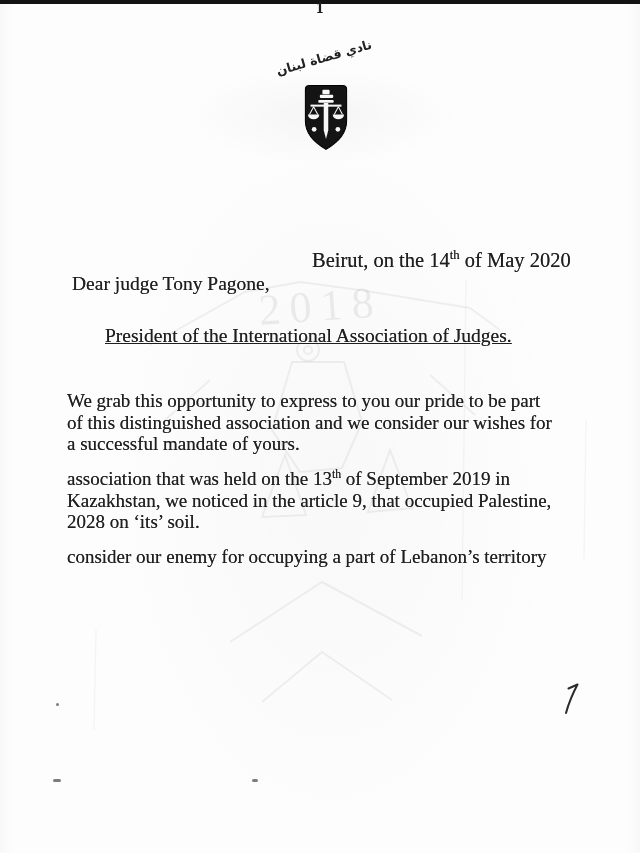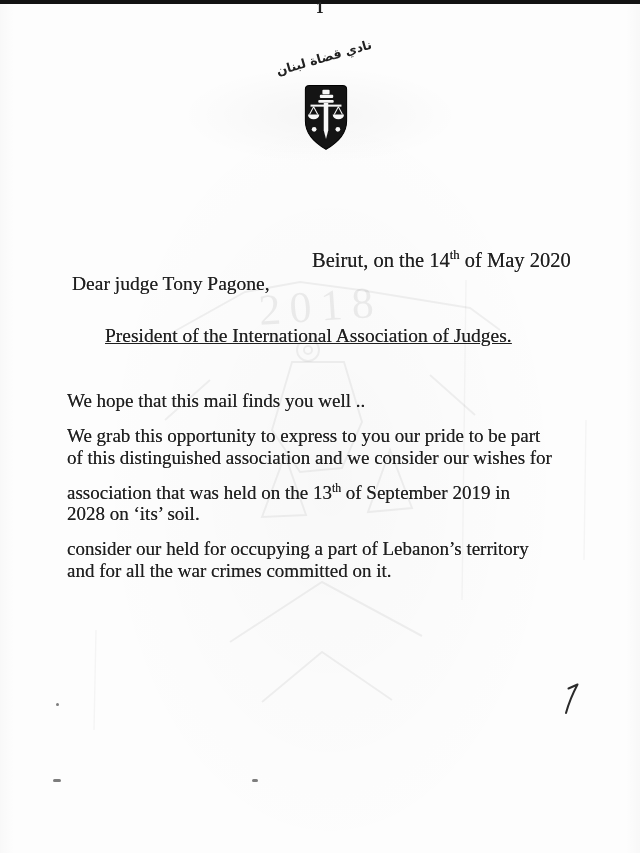--- a/index.html
+++ b/index.html
@@ -111,33 +111,31 @@
 
   <div class="date-line"><span>Beirut, on the 14</span><sup>th</sup><span> of May 2020</span></div>
 
   <div class="salutation">
     <div class="line">Dear judge Tony Pagone,</div>
     <div class="line sal2">President of the International Association of Judges.</div>
   </div>
 
   <div class="letter-body">
       <div class="para">
-        <div class="line"><span>We hope that this mail finds you well ..</span></div>
-      </div>
-      <div class="para">
         <div class="line"><span>We grab this opportunity to express to you our pride to be part</span></div>
         <div class="line"><span>of this distinguished association and we consider our wishes for</span></div>
+        <div class="line"><span>a successful mandate of yours.</span></div>
       </div>
       <div class="para">
         <div class="line"><span>association that was held on the 13</span><sup>th</sup><span> of September 2019 in</span></div>
+        <div class="line"><span>Kazakhstan, we noticed in the article 9, that occupied Palestine,</span></div>
         <div class="line"><span>2028 on ‘its’ soil.</span></div>
       </div>
       <div class="para">
-        <div class="line"><span>consider our held for occupying a part of Lebanon’s territory</span></div>
-        <div class="line"><span>and for all the war crimes committed on it.</span></div>
+        <div class="line"><span>consider our enemy for occupying a part of Lebanon’s territory</span></div>
       </div>
     </div>
 
   <svg class="hand-mark" width="640" height="853" viewBox="0 0 640 853">
     <path d="M566 713 C569 702 573 693 577.5 684.5 L568.5 688.5" fill="none" stroke="#2b2b2b" stroke-width="2" stroke-linecap="round" stroke-linejoin="round"></path>
   </svg>
 
   <div class="speck" style="left:56px;top:703px;width:3px;height:3px;"></div>
   <div class="speck" style="left:53px;top:779px;width:8px;height:3px;border-radius:2px;"></div>
   <div class="speck" style="left:252px;top:779px;width:6px;height:3px;border-radius:2px;"></div>

